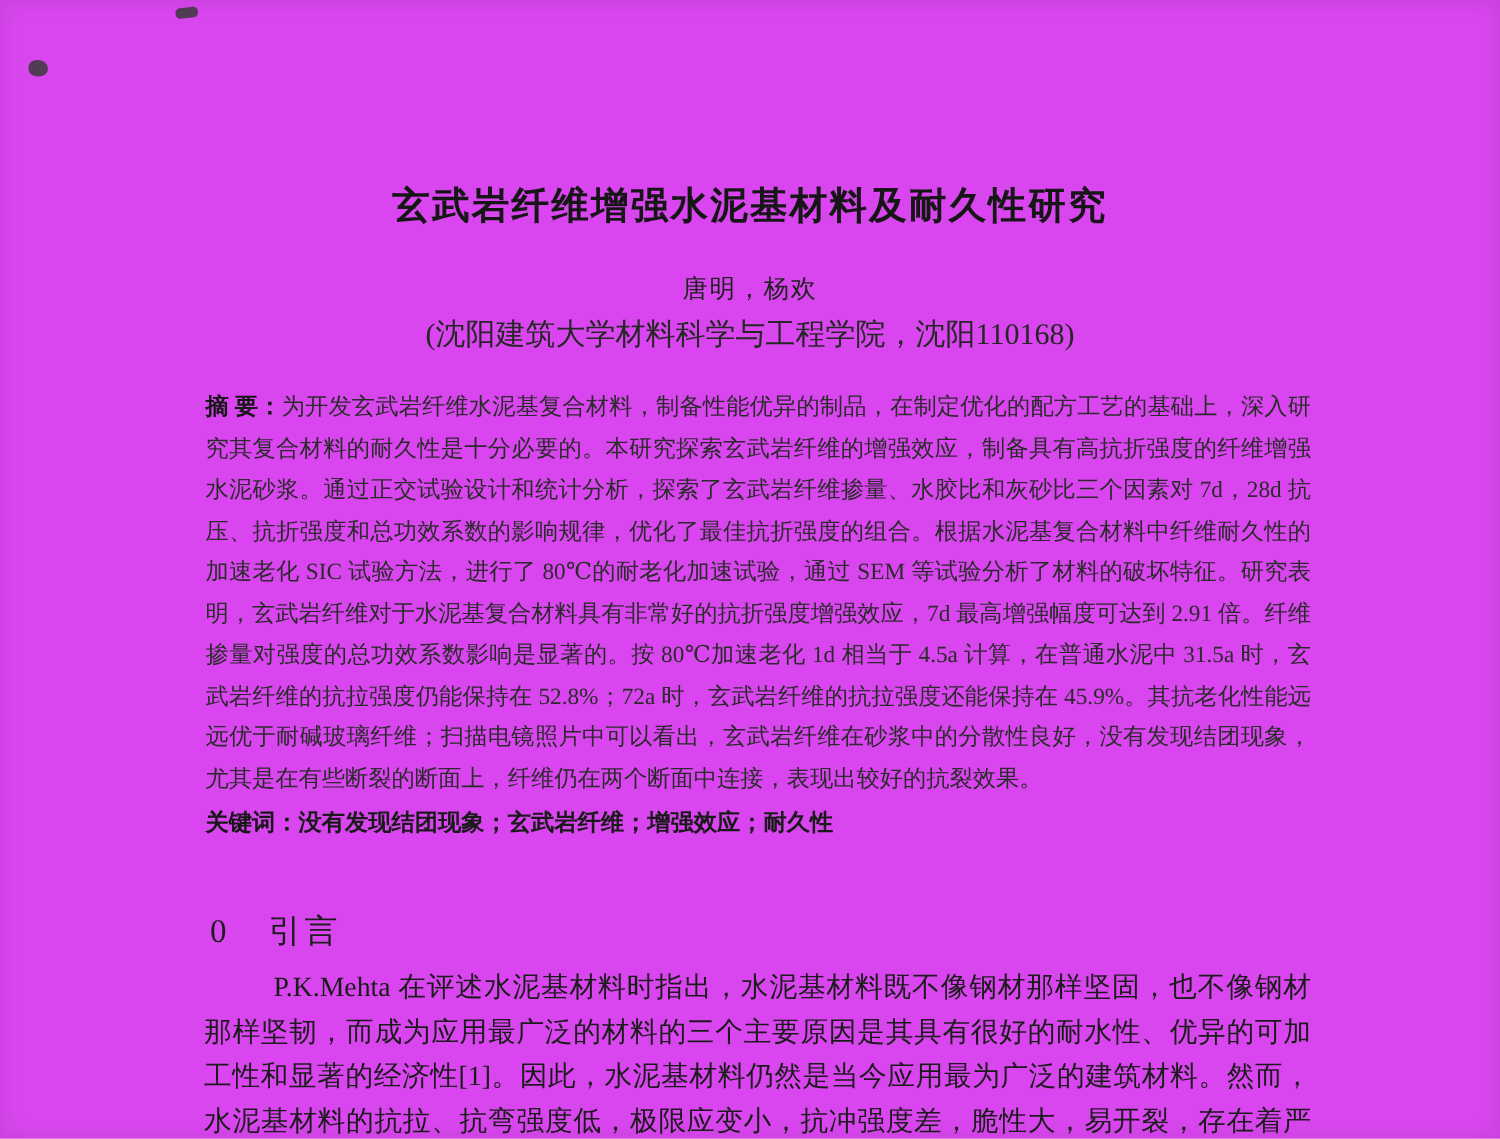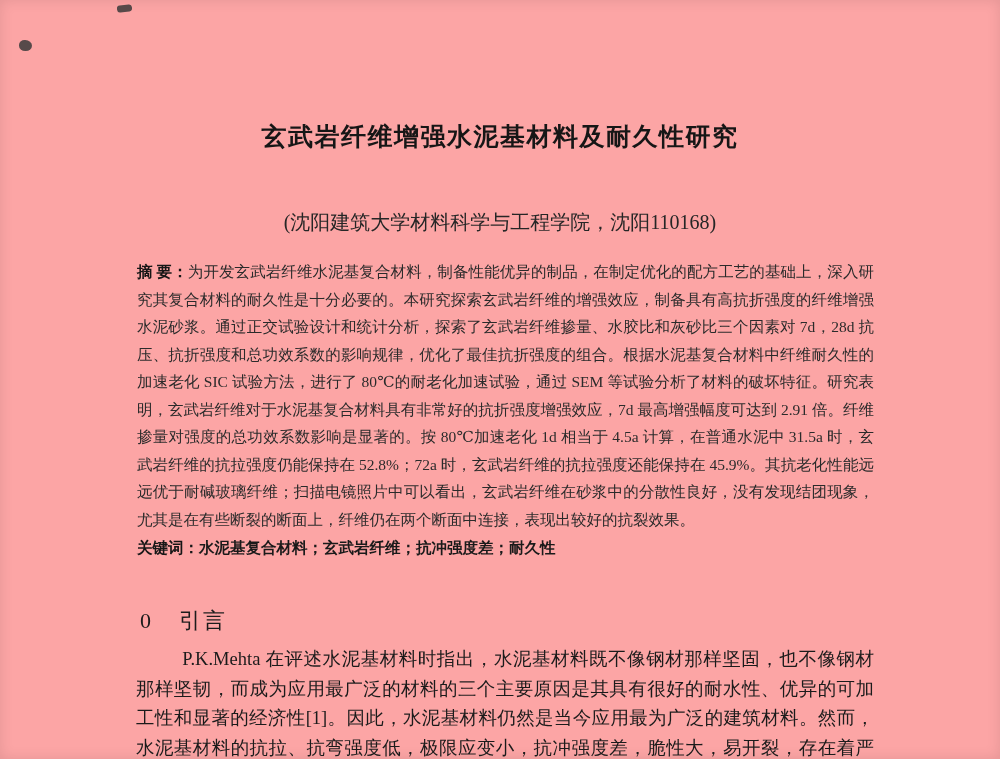--- a/index.html
+++ b/index.html
@@ -10,21 +10,21 @@
     width: 1000px;
     height: 759px;
     overflow: hidden;
     background: #eeeeec;
     font-family: "Liberation Serif", "DejaVu Serif", serif;
   }
   .page {
     position: relative;
     width: 1000px;
     height: 759px;
-    background: #fca5a5;
+    background: #d946ef;
     color: #1e1e1e;
     overflow: hidden;
     box-shadow: inset 0 0 14px rgba(0,0,0,0.10);
   }
   .scan-artifact {
     position: absolute;
     background: #3a3a3a;
     opacity: 0.85;
   }
   .artifact-1 {
@@ -122,26 +122,27 @@
 </head>
 <body>
 
 <div class="page">
 
   <div class="scan-artifact artifact-1"></div>
   <div class="scan-artifact artifact-2"></div>
 
   <h1 class="title">玄武岩纤维增强水泥基材料及耐久性研究</h1>
 
+  <div class="authors">唐明，杨欢</div>
 
   <div class="affiliation">(沈阳建筑大学材料科学与工程学院，沈阳110168)</div>
 
   <p class="abstract"><span class="label">摘 要：</span><span>为开发玄武岩纤维水泥基复合材料，制备性能优异的制品，在制定优化的配方工艺的基础上，深入研究其复合材料的耐久性是十分必要的。本研究探索玄武岩纤维的增强效应，制备具有高抗折强度的纤维增强水泥砂浆。通过正交试验设计和统计分析，探索了玄武岩纤维掺量、水胶比和灰砂比三个因素对 7d，28d 抗压、抗折强度和总功效系数的影响规律，优化了最佳抗折强度的组合。根据水泥基复合材料中纤维耐久性的加速老化 SIC 试验方法，进行了 80℃的耐老化加速试验，通过 SEM 等试验分析了材料的破坏特征。研究表明，玄武岩纤维对于水泥基复合材料具有非常好的抗折强度增强效应，7d 最高增强幅度可达到 2.91 倍。纤维掺量对强度的总功效系数影响是显著的。按 80℃加速老化 1d 相当于 4.5a 计算，在普通水泥中 31.5a 时，玄武岩纤维的抗拉强度仍能保持在 52.8%；72a 时，玄武岩纤维的抗拉强度还能保持在 45.9%。其抗老化性能远远优于耐碱玻璃纤维；扫描电镜照片中可以看出，玄武岩纤维在砂浆中的分散性良好，没有发现结团现象，尤其是在有些断裂的断面上，纤维仍在两个断面中连接，表现出较好的抗裂效果。</span></p>
 
-  <p class="keywords"><span class="label">关键词：</span><span>水泥基复合材料；玄武岩纤维；抗冲强度差；耐久性</span></p>
+  <p class="keywords"><span class="label">关键词：</span><span>没有发现结团现象；玄武岩纤维；增强效应；耐久性</span></p>
 
   <h2 class="section-heading">
     <span class="sec-num">0</span><span class="sec-title">引言</span>
   </h2>
 
   <p class="body-text">P.K.Mehta 在评述水泥基材料时指出，水泥基材料既不像钢材那样坚固，也不像钢材那样坚韧，而成为应用最广泛的材料的三个主要原因是其具有很好的耐水性、优异的可加工性和显著的经济性[1]。因此，水泥基材料仍然是当今应用最为广泛的建筑材料。然而，水泥基材料的抗拉、抗弯强度低，极限应变小，抗冲强度差，脆性大，易开裂，存在着严重的耐久</p>
 
 </div>
 
 </body></html>

